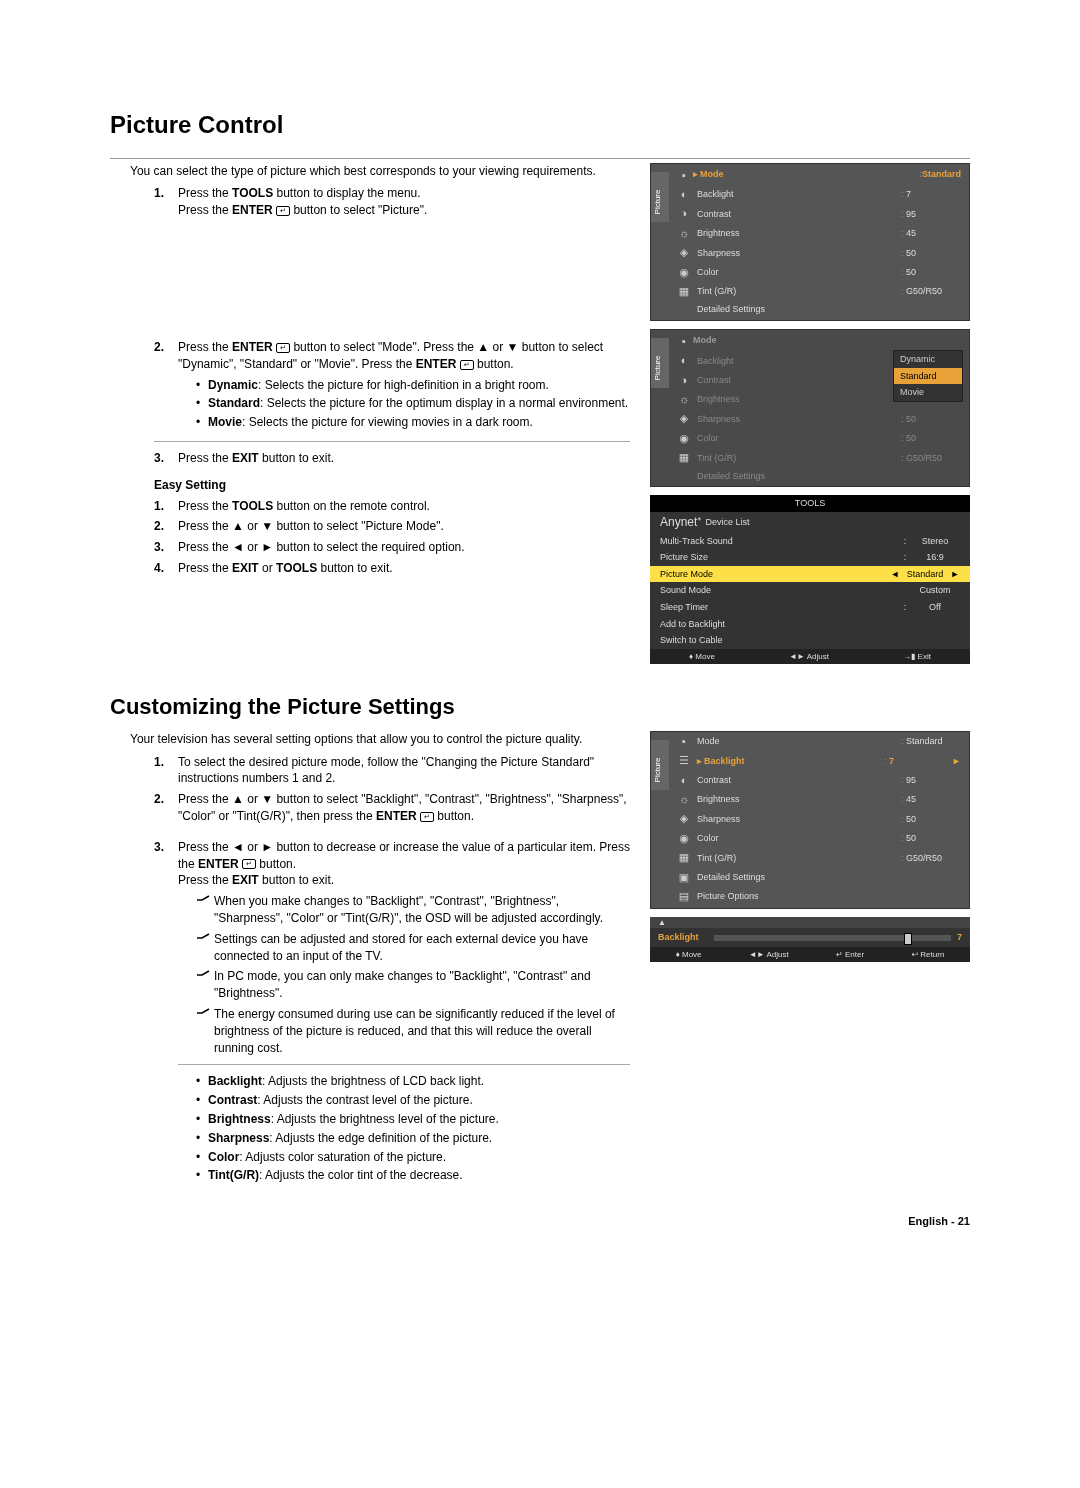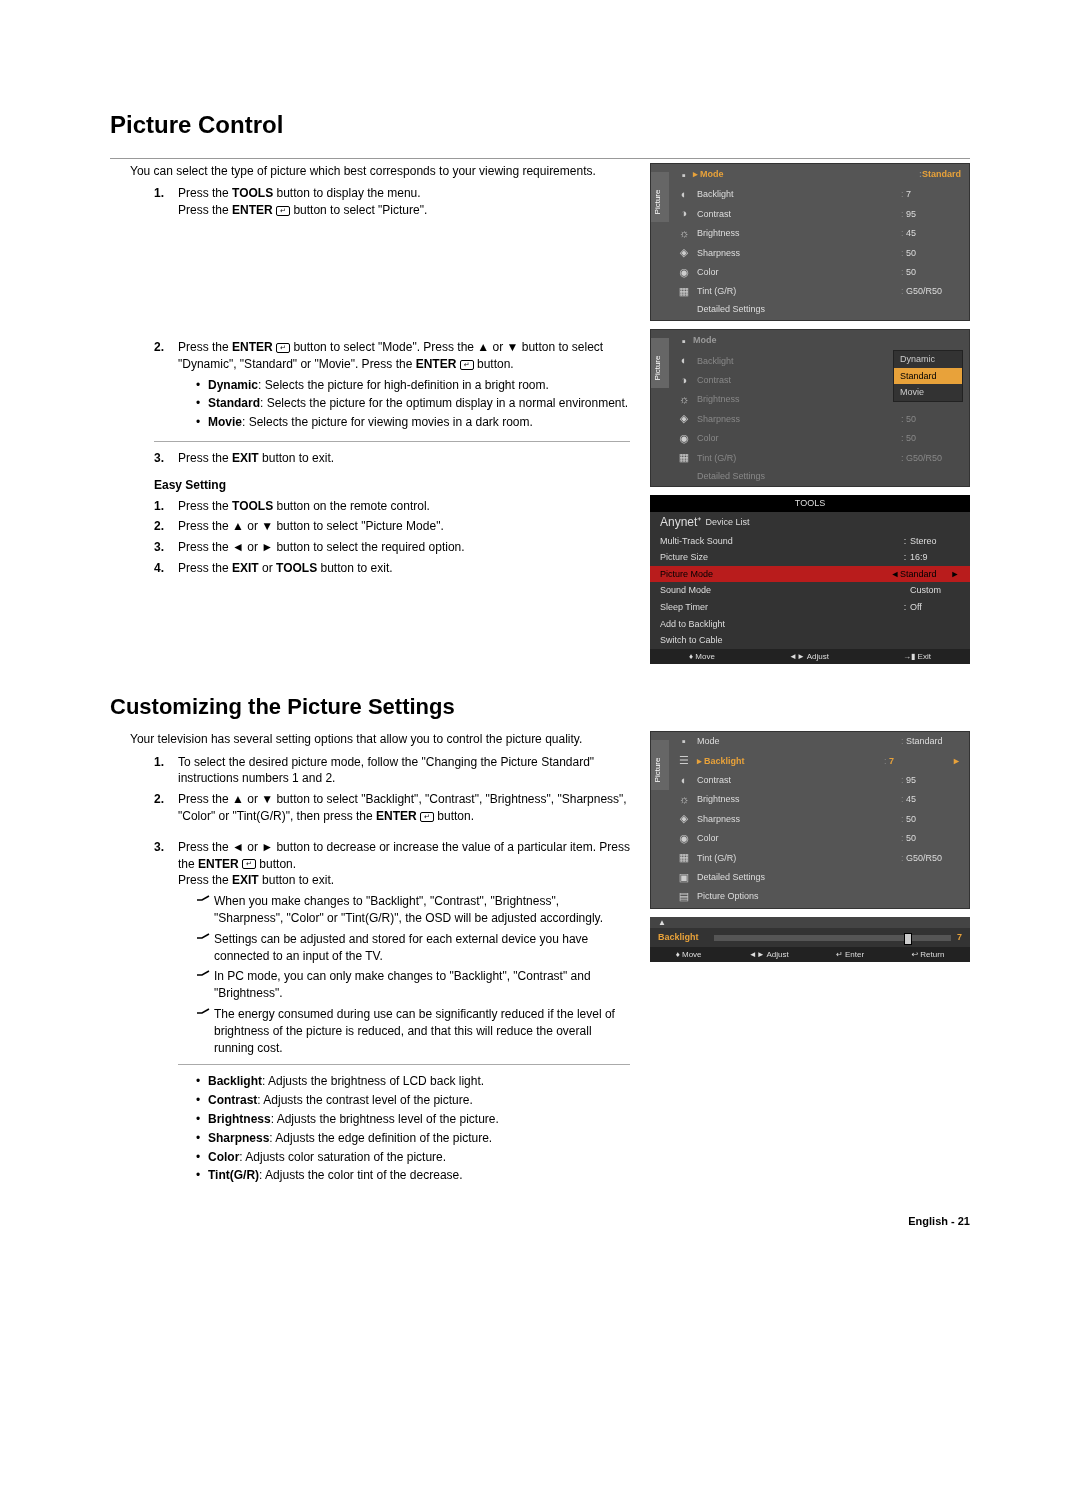--- a/index.html
+++ b/index.html
@@ -41,22 +41,22 @@
 .osd .pfx{color:#888}
 .pop{position:absolute;right:6px;top:20px;background:#333;border:1px solid #222;width:70px;font-size:9px}
 .popi{padding:2px 6px;color:#ccc}
 .popi.hi{background:#e8a23a;color:#000}
 
 .tools{background:#333;color:#ddd;font-size:9px;margin-bottom:8px}
 .ttop{background:#000;text-align:center;padding:2px}
 .trow{display:flex;padding:2px 10px;align-items:center}
 .trow .tl{flex:1}
 .trow .tc{width:10px;text-align:center}
-.trow .tv{min-width:50px;}
-.trow.hi{background:#b91c1c;color:#000}
+.trow .tv{min-width:50px;text-align:center}
+.trow.hi{background:#fde047;color:#000}
 .tfoot{background:#222;display:flex;justify-content:space-around;padding:2px;font-size:8px}
 
 .slider{background:#333;color:#ddd;font-size:9px}
 .shdr{padding:3px 8px;color:#e8a23a;font-weight:bold;display:flex;align-items:center}
 .shdr .sl{width:50px}
 .sbar{flex:1;height:6px;background:#555;margin:0 6px;position:relative}
 .sbar::after{content:'';position:absolute;left:80%;top:-2px;width:6px;height:10px;background:#ccc;border:1px solid #000}
 .sfoot{display:flex;justify-content:space-around;padding:2px;font-size:8px;background:#222}
 .enter-icn{display:inline-block;width:14px;height:10px;border:1px solid #000;border-radius:2px;font-size:7px;text-align:center;line-height:8px;vertical-align:middle}
 .pg{text-align:right;font-weight:bold;font-size:11px;margin-top:24px}

